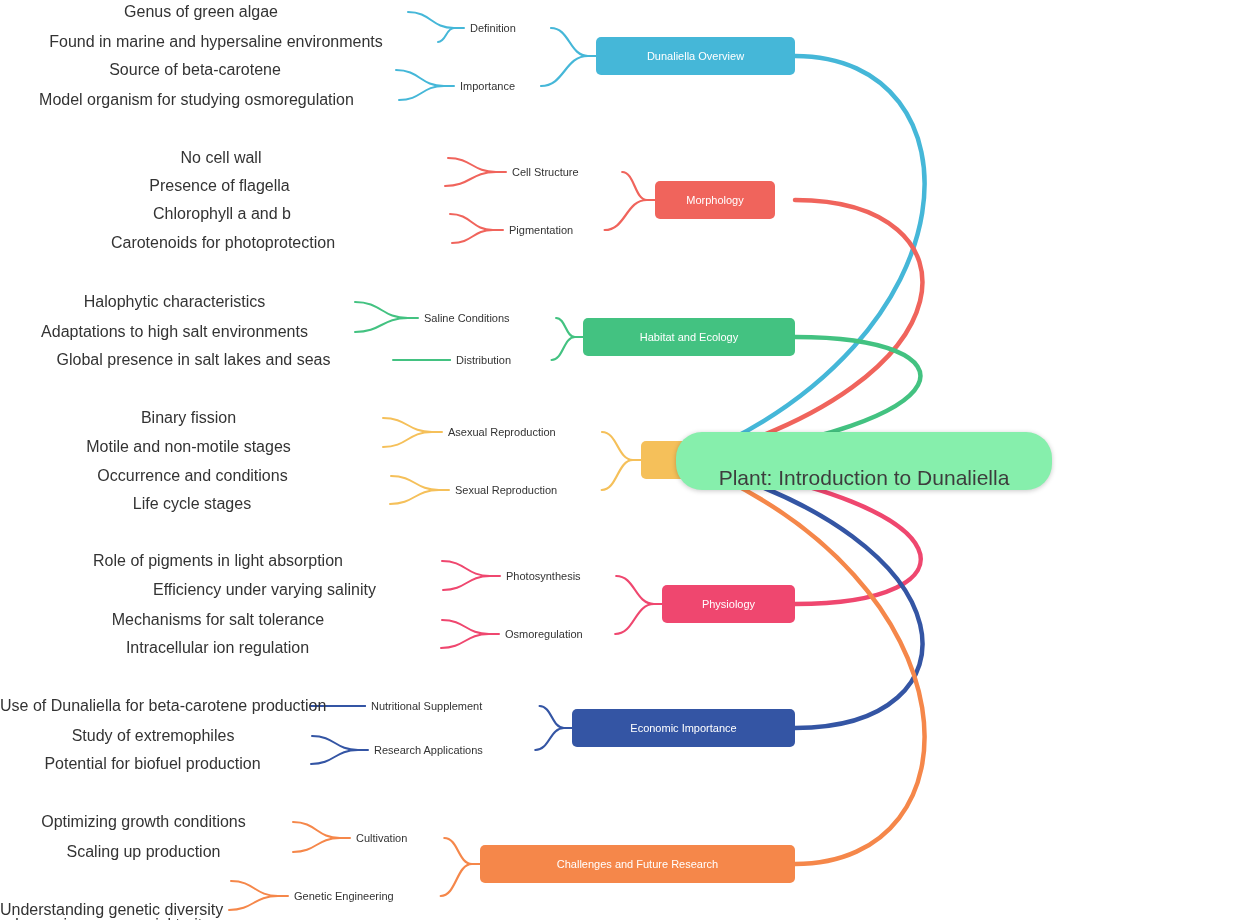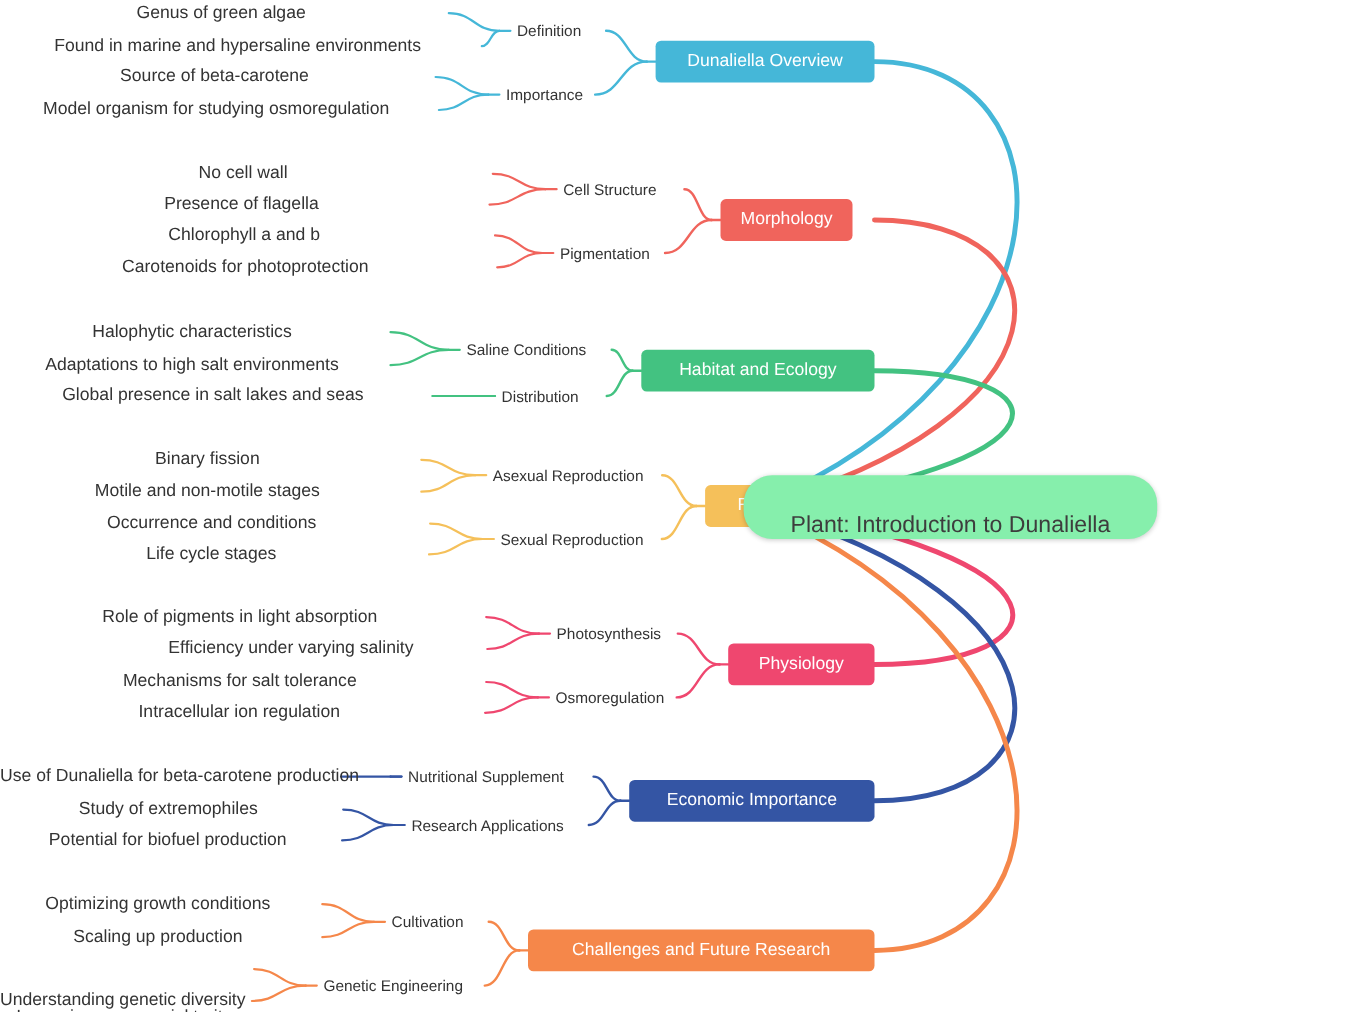--- a/index.html
+++ b/index.html
@@ -1,31 +1,31 @@
 <!DOCTYPE html>
 <html><head>
 <meta charset="utf-8">
 <style>
   html,body{margin:0;padding:0;background:#ffffff;}
   body{width:1240px;height:920px;position:relative;overflow:hidden;
        font-family:"Liberation Sans","DejaVu Sans",sans-serif;}
   #stage{position:absolute;inset:0;width:1240px;height:920px;}
   svg.links{position:absolute;left:0;top:0;width:1240px;height:920px;}
   .node{position:absolute;transform:translateY(-50%);
-        border-radius:5px;color:#ffffff;font-size:16px;
+        border-radius:5px;color:#ffffff;font-size:11px;
         display:flex;align-items:center;justify-content:center;
         white-space:nowrap;box-sizing:border-box;}
   .central{position:absolute;transform:translateY(-50%);
            background:#86efac;border-radius:26px;
            box-shadow:0 1px 5px rgba(0,0,0,.22);
            color:#3d3d3d;font-size:21px;
            display:flex;align-items:flex-end;justify-content:center;
            white-space:nowrap;box-sizing:border-box;z-index:6;}
   .sub{position:absolute;transform:translateY(-50%);
-       font-size:14px;color:#333333;white-space:nowrap;}
+       font-size:11px;color:#333333;white-space:nowrap;}
   .leaf{position:absolute;transform:translateY(-50%);
         font-size:16px;color:#333333;white-space:nowrap;
         text-align:center;}
 </style>
 </head>
 <body>
 
 <div id="stage">
   <svg class="links" id="links" viewBox="0 0 1240 920" xmlns="http://www.w3.org/2000/svg">
       <path d="M 795 56 C 983.1 56, 983.1 339.5, 684 461" stroke="#45b7d8" stroke-width="4.5" fill="none" stroke-linecap="round" stroke-linejoin="round"></path>

